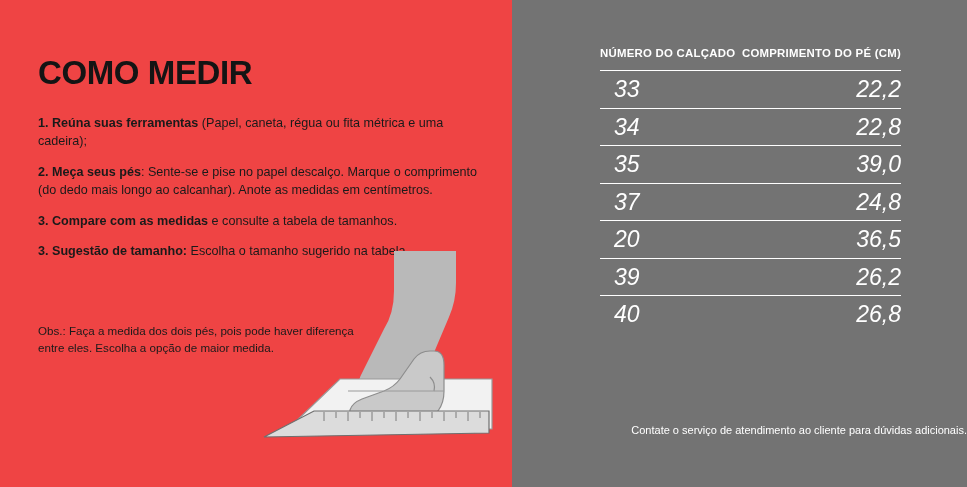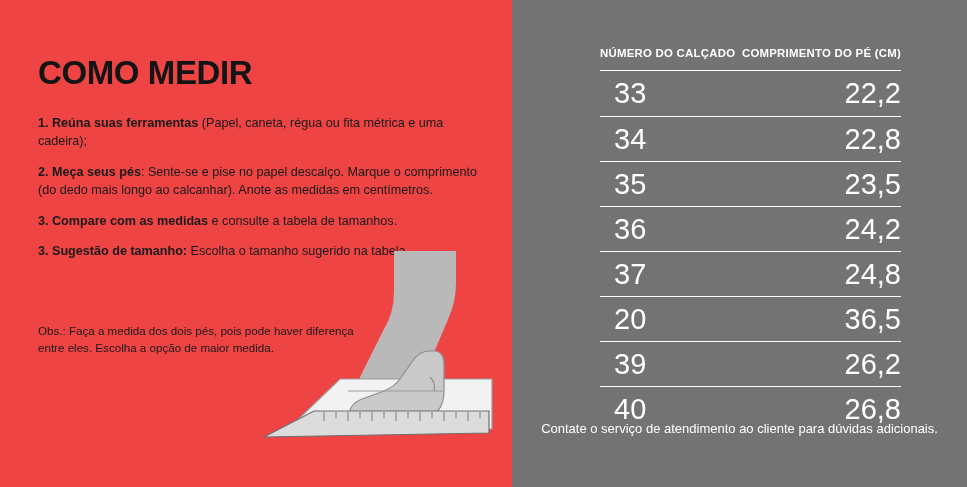--- a/index.html
+++ b/index.html
@@ -103,34 +103,35 @@
   .th.left-col { text-align: left; }
   .th.right-col { text-align: right; }
   .trow {
     display: flex;
     justify-content: space-between;
     align-items: baseline;
     border-top: 1px solid #ffffff;
     padding: 4px 0 3px 0;
   }
   .trow .cell {
-    font-size: 29px;
+    font-size: 23px;
     line-height: 1.28;
     font-weight: normal;
     color: #ffffff;
+    font-style: italic;
   }
   .trow .cell.size { padding-left: 14px; }
   .trow .cell.len { text-align: right; }
   .footnote {
     position: absolute;
     left: 0;
     right: 0;
     bottom: 48px;
-    text-align: center;
-    font-size: 13px;
+    text-align: right;
+    font-size: 11px;
     line-height: 1.45;
     color: #ffffff;
   }
 </style>
 </head>
 <body>
 
 <div class="page">
 
   <div class="left">
@@ -199,25 +200,21 @@
       <div class="trow">
         <div class="cell size">33</div>
         <div class="cell len">22,2</div>
       </div>
       <div class="trow">
         <div class="cell size">34</div>
         <div class="cell len">22,8</div>
       </div>
       <div class="trow">
         <div class="cell size">35</div>
-        <div class="cell len">23,5</div>
-      </div>
-      <div class="trow">
-        <div class="cell size">36</div>
-        <div class="cell len">24,2</div>
+        <div class="cell len">39,0</div>
       </div>
       <div class="trow">
         <div class="cell size">37</div>
         <div class="cell len">24,8</div>
       </div>
       <div class="trow">
         <div class="cell size">20</div>
         <div class="cell len">36,5</div>
       </div>
       <div class="trow">

